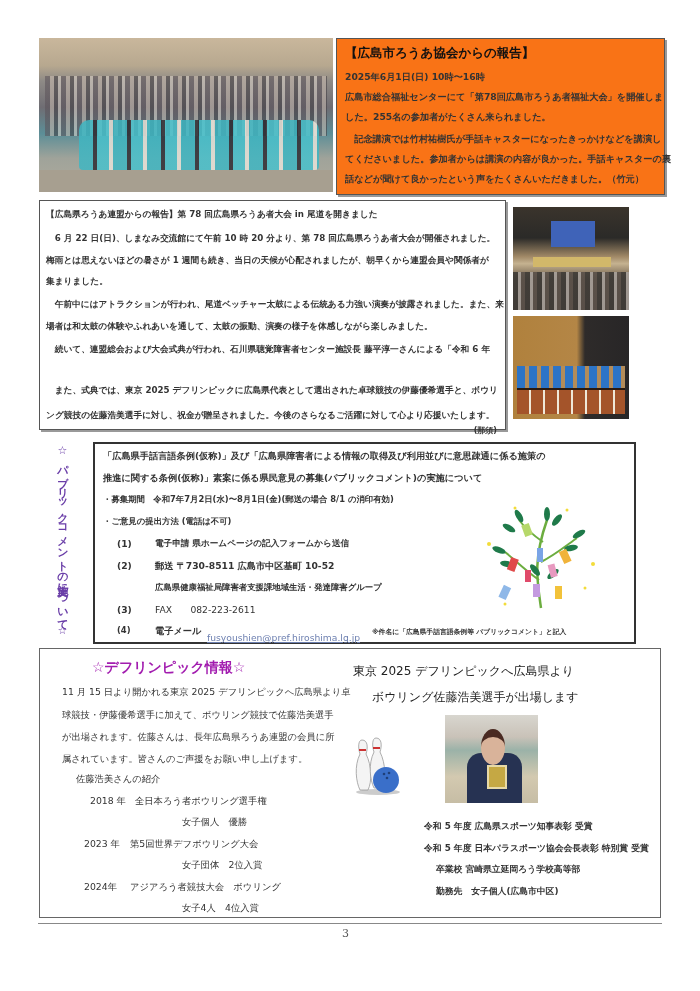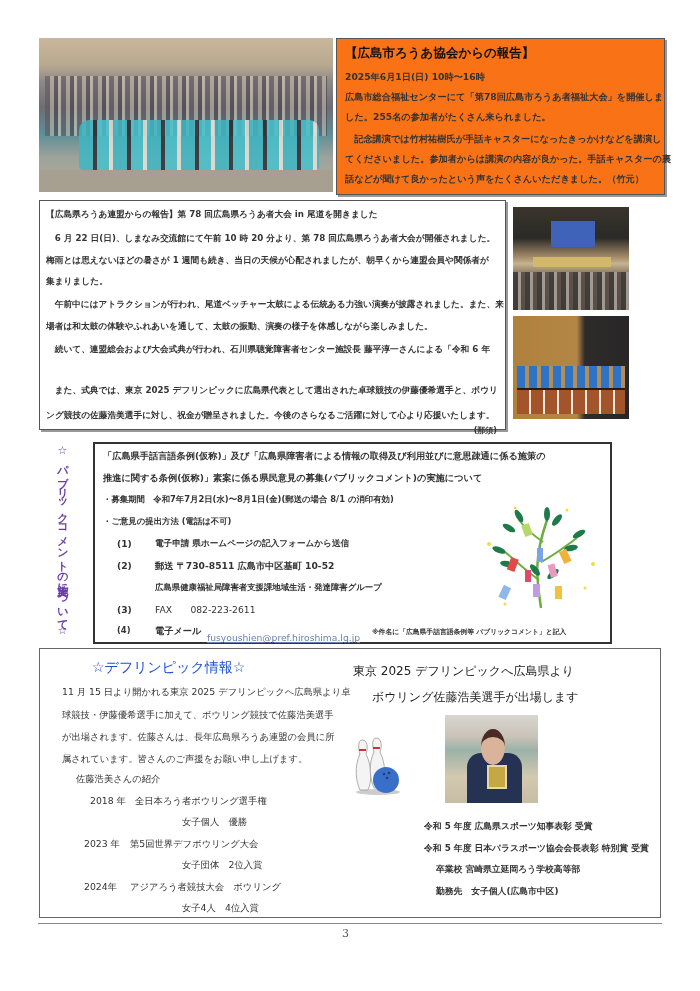--- a/index.html
+++ b/index.html
@@ -34,29 +34,29 @@
   .photo-taiko { left:513px; top:316px; width:116px; height:103px;
     background:linear-gradient(90deg,#b0813d 0%,#b48646 55%,#2e2b2a 62%,#282627 100%); }
   .photo-taiko .players { position:absolute; left:4px; right:4px; top:50px; height:30px;
     background:repeating-linear-gradient(90deg,#2d74c6 0 8px,#b38c5a 8px 12px); }
   .photo-taiko .drums { position:absolute; left:4px; right:4px; top:72px; height:24px;
     background:repeating-linear-gradient(90deg,#a4542a 0 12px,#f0e8d8 12px 14px); border-top:2px solid #2a1a10; }
 
   .side-vert { left:54px; top:444px; width:16px; font-size:11px; font-weight:bold; color:#6a3ea8;
                writing-mode:vertical-rl; text-orientation:upright; letter-spacing:-0.5px; line-height:16px; }
 
-  .box3 { left:93px; top:442px; width:515px; height:198px; border:2px solid #333; background:#fff; }
+  .box3 { left:93px; top:442px; width:515px; height:198px; border:2px solid #333; background:#fff;padding-left:24px; }
   .box3 .line { position:absolute; font-size:9.2px; font-weight:bold; color:#333; white-space:nowrap; }
   .box3 .small { font-size:6.8px; }
   .box3 .email { color:#6c7fb0; text-decoration:underline; font-weight:normal; font-size:9.2px; }
 
   .tanabata { left:475px; top:500px; width:132px; height:110px; }
 
   .box4 { left:39px; top:648px; width:620px; height:268px; border:1px solid #666; background:#fff; }
-  .dl-title { position:absolute; left:52px; top:10px; font-size:14px; font-weight:normal; color:#1d4ed8; }
+  .dl-title { position:absolute; left:52px; top:10px; font-size:14px; font-weight:bold; color:#a21caf; }
   .box4 .line { position:absolute; font-size:9.3px; color:#333; white-space:nowrap; }
   .box4 .rhead { position:absolute; left:313px; font-size:12px; color:#222; white-space:nowrap; }
   .box4 .rline { position:absolute; font-size:8.8px; font-weight:bold; color:#333; white-space:nowrap; }
 
   .bowling-pins { left:350px; top:732px; width:55px; height:65px; }
   .photo-player { left:445px; top:715px; width:93px; height:88px;
     background:linear-gradient(180deg,#d8d6cf 0%,#c9c2b8 25%,#9bb2a8 40%,#d3c9b0 70%,#c6bda5 100%); }
   .photo-player .body { position:absolute; left:22px; top:38px; width:55px; height:50px; background:#263252; border-radius:14px 14px 0 0; }
   .photo-player .head { position:absolute; left:36px; top:14px; width:24px; height:28px; background:#d9b39a; border-radius:50%; border-top:8px solid #4a2a22; }
   .photo-player .plaque { position:absolute; left:42px; top:50px; width:16px; height:20px; background:#c5a844; border:2px solid #e7d9a7; }

